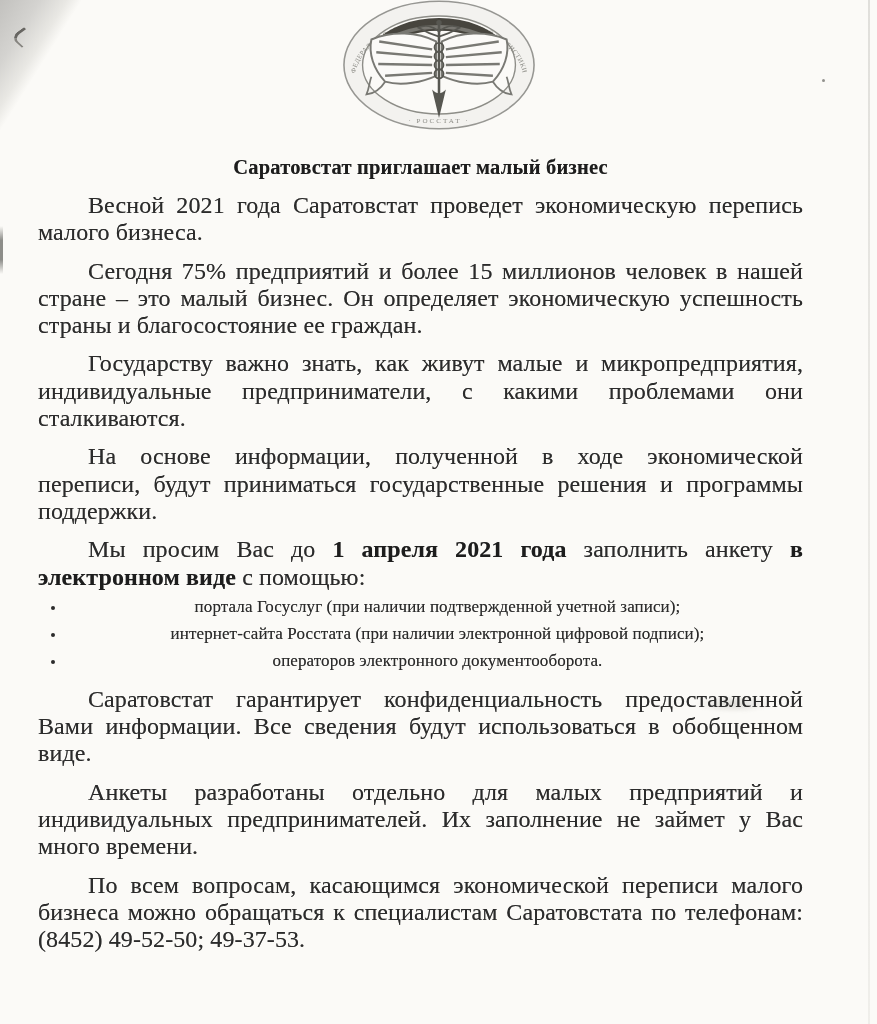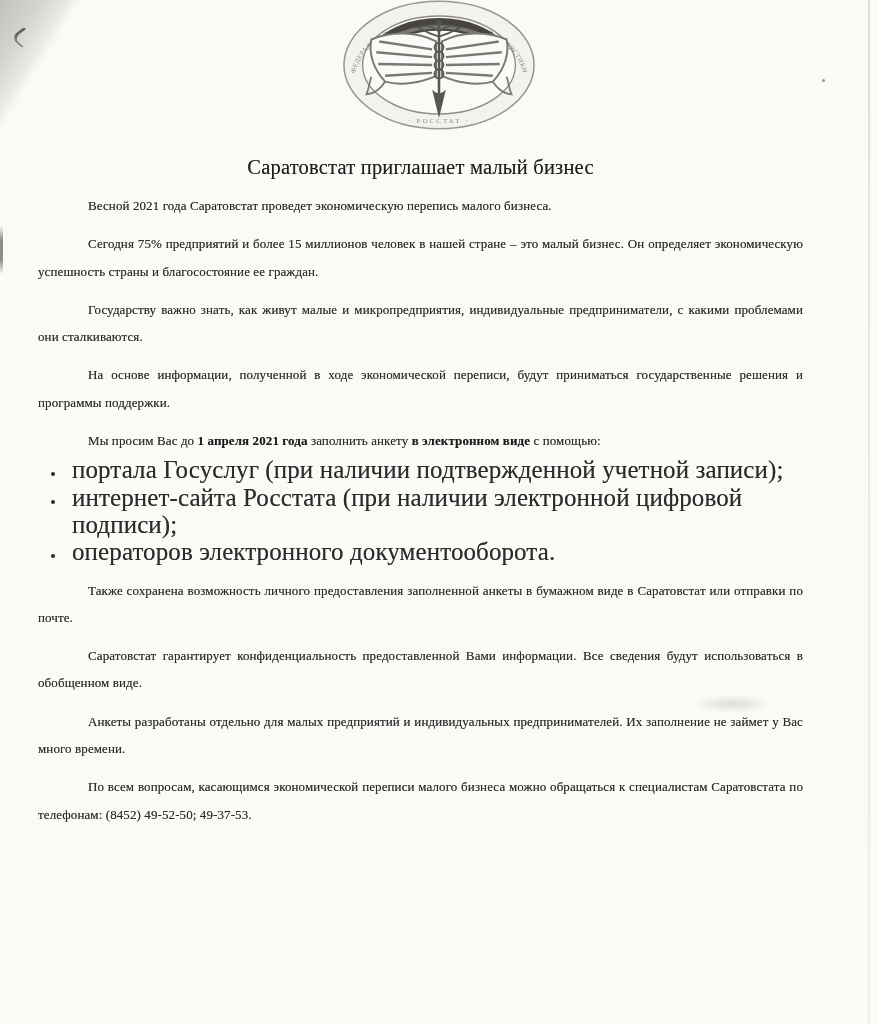--- a/index.html
+++ b/index.html
@@ -34,32 +34,32 @@
   }
   
   .logo-wrap{position:absolute;left:341px;top:-3px;width:196px;height:136px;}
   .logo-wrap svg{width:100%;height:100%;opacity:.92;}
   
   .content{
     position:absolute;left:38px;top:0;width:765px;color:#2b2b2b;
     text-shadow:0 0 .5px rgba(43,43,43,.55);
   }
   .doc-title{
-    margin:153px 0 0 0;text-align:center;font-weight:400;color:#1d1d1d;
+    margin:153px 0 0 0;text-align:center;font-weight:700;color:#1d1d1d;
     font-size:20.5px;line-height:28px;letter-spacing:.2px;
   }
   .para{
-    margin:11px 0 0 0;font-size:13px;line-height:27.3px;
+    margin:11px 0 0 0;font-size:24px;line-height:27.3px;
     text-align:justify;text-indent:50px;letter-spacing:.1px;
   }
   .bold{font-weight:700;color:#1d1d1d;margin-top:28px;}
   ul.channels{margin:2px 0 0 28px;padding:0;}
   ul.channels li{
-    font-size:25px;line-height:27.3px;padding-left:6px;margin:0;
-    text-align:left;letter-spacing:.1px;
+    font-size:17px;line-height:27.3px;padding-left:6px;margin:0;
+    text-align:center;letter-spacing:.1px;
   }
   ul.channels li::marker{color:#2b2b2b;font-size:15px;}
 </style>
 </head>
 <body>
 
 <div class="page">
 
   <div class="corner-artifact"></div>
   <div class="staple-mark"></div>
@@ -116,21 +116,20 @@
     <p class="para">На основе информации, полученной в ходе экономической переписи, будут приниматься государственные решения и программы поддержки.</p>
 
     <p class="para"><span>Мы просим Вас до </span><span class="bold">1 апреля 2021 года</span><span> заполнить анкету </span><span class="bold">в электронном виде</span><span> с помощью:</span></p>
 
     <ul class="channels">
       <li>портала Госуслуг (при наличии подтвержденной учетной записи);</li>
       <li>интернет-сайта Росстата (при наличии электронной цифровой подписи);</li>
       <li>операторов электронного документооборота.</li>
     </ul>
 
-    <p class="para">Также сохранена возможность личного предоставления заполненной анкеты в бумажном виде в Саратовстат или отправки по почте.</p>
 
     <p class="para">Саратовстат гарантирует конфиденциальность предоставленной Вами информации. Все сведения будут использоваться в обобщенном виде.</p>
 
     <p class="para">Анкеты разработаны отдельно для малых предприятий и индивидуальных предпринимателей. Их заполнение не займет у Вас много времени.</p>
 
 
     <p class="para">По всем вопросам, касающимся экономической переписи малого бизнеса можно обращаться к специалистам Саратовстата по телефонам: (8452) 49-52-50; 49-37-53.</p>
 
   </div>
 </div>

